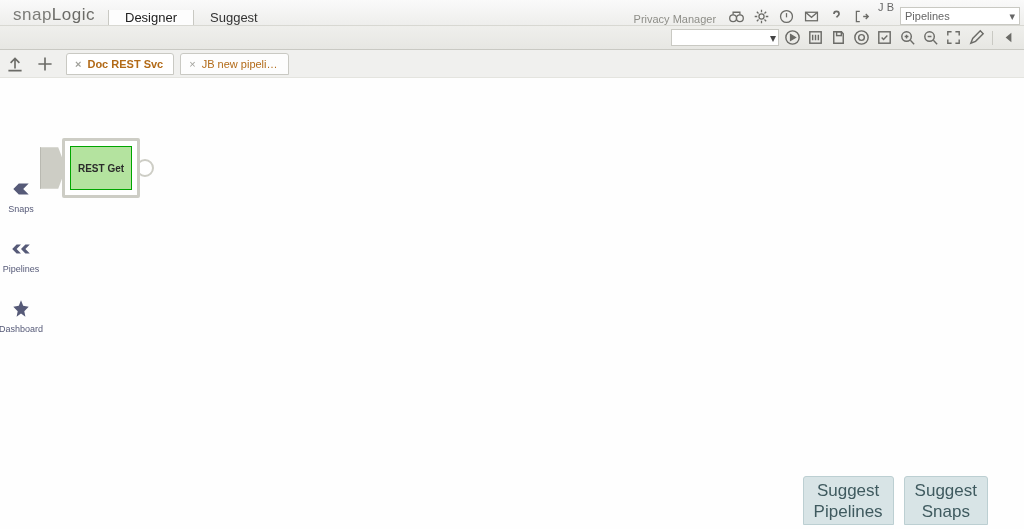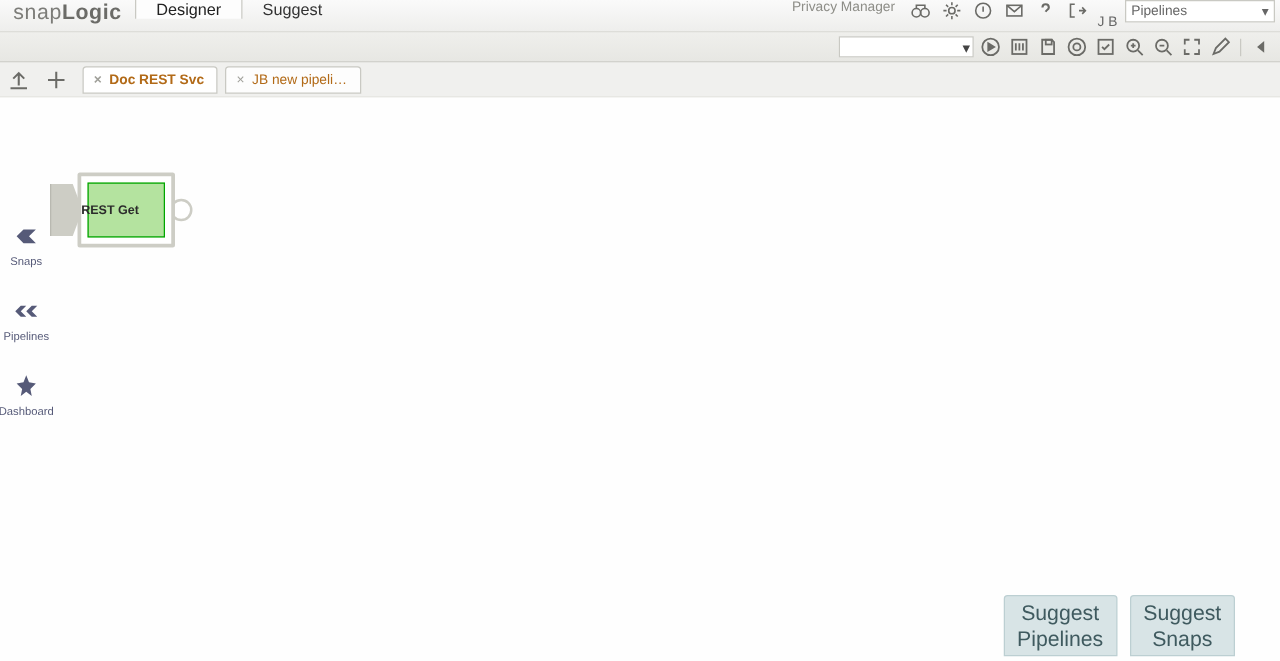--- a/index.html
+++ b/index.html
@@ -16,23 +16,23 @@
     --snap-green:#b4e39f;
     --snap-border:#00a600;
     --snap-gray:#cdcdc5;
     --sidebar-text:#565a78;
   }
   *{box-sizing:border-box}
   html,body{margin:0;padding:0;height:100%;width:100%;font-family:Arial,Helvetica,sans-serif;overflow:hidden}
   body{background:var(--bg);font-size:12px;color:#444}
 
   
-  .menubar{height:26px;background:linear-gradient(#fafafa,#eeeeec);border-bottom:1px solid #d8d8d2;display:flex;align-items:flex-start}
+  .menubar{height:26px;background:linear-gradient(#fafafa,#eeeeec);border-bottom:1px solid #d8d8d2;display:flex;align-items:flex-end}
   .logo{width:108px;display:flex;align-items:center;justify-content:center;font-size:17px;color:#7c7c78;font-weight:300;letter-spacing:.5px}
-  .logo b{color:#6b6b67;font-weight:700}
+  .logo b{color:#6b6b67;font-weight:400}
   .menu-item{padding:0 16px;display:flex;align-items:center;font-size:13px;color:#333;cursor:pointer;border-right:1px solid transparent}
   .menu-item.active{background:var(--tab-active);border-left:1px solid var(--border);border-right:1px solid var(--border);color:#222;font-weight:400}
   .menu-spacer{flex:1}
   .privacy{display:flex;align-items:center;font-size:11px;color:var(--muted);padding:0 6px}
   .topicons{display:flex;align-items:center;gap:8px;padding:0 6px;color:#666}
   .topicons .ic{width:17px;height:17px;display:flex;align-items:center;justify-content:center;cursor:pointer}
   .user-chip{display:flex;align-items:center;font-size:11px;color:#666;padding:12px 2px}
   .select-like{width:120px;height:18px;background:#fff;border:1px solid var(--border);font-size:11px;display:flex;align-items:center;justify-content:space-between;padding:0 4px;color:#666;margin:0 4px}
 
   
@@ -50,21 +50,21 @@
 
   
   .workspace{position:absolute;top:78px;left:0;right:0;bottom:0;background:#fefefe}
   .sidebar{position:absolute;left:0;top:100px;width:42px;display:flex;flex-direction:column;gap:24px;align-items:center;color:var(--sidebar-text);font-size:9px}
   .sidebar .sitem{display:flex;flex-direction:column;align-items:center;gap:4px;cursor:pointer}
   .sidebar .sitem .sic{width:22px;height:22px;display:flex;align-items:center;justify-content:center}
 
   
   .snap{position:absolute;top:60px;left:40px;display:flex;align-items:center}
   .snap-left{width:26px;height:52px;background:var(--snap-gray);clip-path:polygon(0 10%,70% 10%,100% 50%,70% 90%,0 90%);border:1px solid #b9b9b1}
-  .snap-body{width:78px;height:60px;background:#fff;border:3px solid var(--snap-gray);border-radius:2px;display:flex;align-items:center;position:relative;margin-left:-4px;margin-right:-4px}
+  .snap-body{width:78px;height:60px;background:#fff;border:3px solid var(--snap-gray);border-radius:2px;display:flex;align-items:center;justify-content:center;position:relative;margin-left:-4px;margin-right:-4px}
   .snap-body::before{content:"";position:absolute;inset:5px;background:var(--snap-green);border:1px solid var(--snap-border)}
   .snap-body span{position:relative;z-index:1;font-size:10px;font-weight:bold;color:#2b2b2b}
   .snap-right{width:18px;height:18px;border:2px solid var(--snap-gray);background:#fff;border-radius:50%}
 
   
   .suggests{position:absolute;right:36px;bottom:4px;display:flex;gap:10px}
   .suggest{background:var(--suggest-bg);color:var(--suggest-text);font-size:17px;text-align:center;line-height:1.2;padding:4px 10px 2px;border-radius:3px 3px 0 0;border:1px solid #bccfd2;cursor:pointer;min-width:56px}
 
   
   svg{stroke:#6b6b67;stroke-width:1.5;fill:none}

